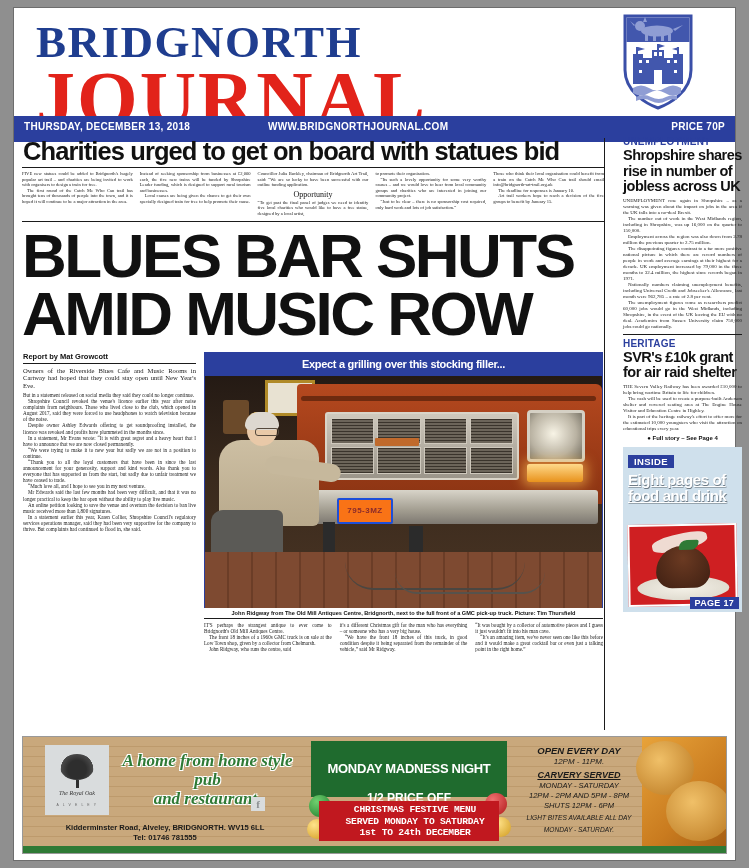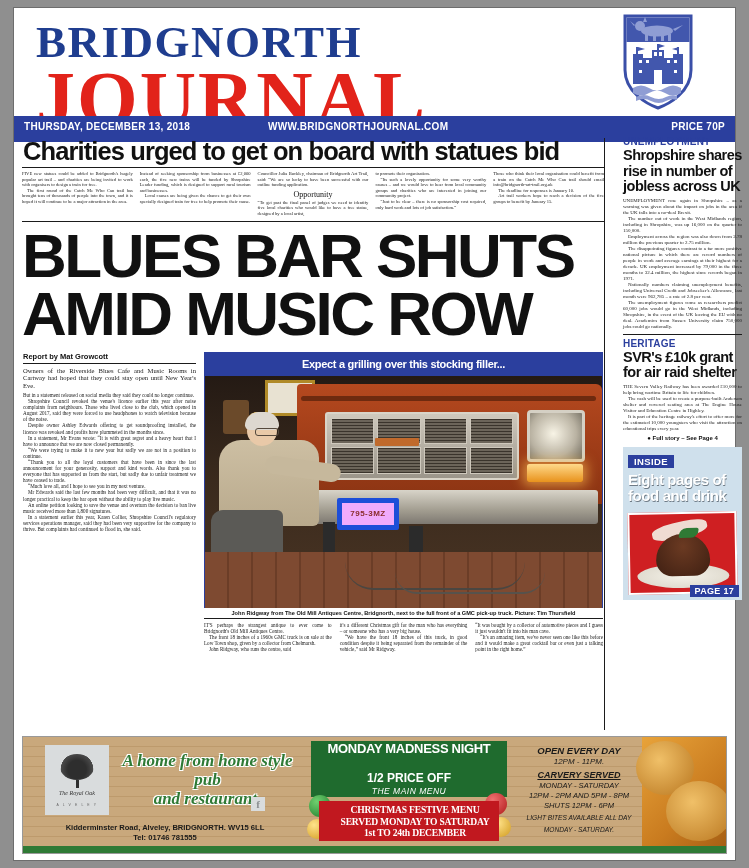--- a/index.html
+++ b/index.html
@@ -128,21 +128,21 @@
   .ph-lamp{position:absolute;left:44px;top:36px;width:18px;height:12px;background:radial-gradient(ellipse at center,#ffe9a8,#c99a3a 70%,transparent 75%);}
   .truck-body{position:absolute;left:92px;top:8px;right:0;height:120px;background:linear-gradient(180deg,#b5491f 0%,#a03d18 50%,#8a3413 100%);border-radius:4px 6px 0 0;}
   .truck-hoodline{position:absolute;left:96px;top:20px;right:6px;height:5px;background:#6e2a0f;border-radius:3px;}
   .grille{position:absolute;left:120px;top:36px;width:190px;height:64px;background:linear-gradient(180deg,#cfc9bd,#9b958a);border:2px solid #d9d4c8;border-radius:3px;}
   .grille-bars{position:absolute;inset:4px;display:grid;grid-template-columns:repeat(4,1fr);grid-template-rows:repeat(2,1fr);gap:3px;}
   .grille-bars i{background:repeating-linear-gradient(180deg,#3a342c 0 1px,#6c655a 1px 3px);display:block;border:1px solid #cfc9bd;}
   .gmc-badge{position:absolute;left:170px;top:62px;width:44px;height:8px;background:#c06a2c;border-radius:1px;}
   .headlight{position:absolute;left:322px;top:34px;width:52px;height:46px;background:radial-gradient(circle at 45% 45%,#f8f4e6,#b9b2a2 60%,#6f6a5e 100%);border:3px solid #d5d0c4;border-radius:4px;}
   .turnlight{position:absolute;left:322px;top:88px;width:56px;height:18px;background:linear-gradient(180deg,#ffd98a,#e8921c);border-radius:2px;box-shadow:0 0 12px 4px rgba(255,190,80,.6);}
   .bumper{position:absolute;left:104px;top:114px;right:4px;height:34px;background:linear-gradient(180deg,#d8d4c9,#a29d90 60%,#7d7871);border-radius:3px;}
-  .plate{position:absolute;left:132px;top:122px;width:52px;height:22px;background:#f0abfc;border:5px solid #1d4ed8;border-radius:2px;}
+  .plate{position:absolute;left:132px;top:122px;width:52px;height:22px;background:#f97316;border:2px solid #1d4ed8;border-radius:2px;}
   .plate-txt{font-family:"Liberation Sans", sans-serif;font-weight:bold;font-size:8px;color:#8a2b2b;text-align:center;line-height:22px;letter-spacing:0.5px;}
   .man-head{position:absolute;left:42px;top:40px;width:30px;height:30px;background:#e9c9a8;border-radius:50%;}
   .man-hair{position:absolute;left:40px;top:36px;width:34px;height:18px;background:#ddd8d0;border-radius:17px 17px 6px 6px;}
   .glasses{position:absolute;left:50px;top:52px;width:22px;height:6px;border:1px solid #55493d;border-radius:3px;}
   .man-body{position:absolute;left:14px;top:64px;width:100px;height:86px;background:linear-gradient(180deg,#cdbfa3,#b8a98c);border-radius:22px 18px 6px 6px;}
   .man-arm{position:absolute;left:60px;top:84px;width:76px;height:18px;background:#c6b89c;border-radius:9px;transform:rotate(8deg);}
   .man-leg{position:absolute;left:6px;top:134px;width:72px;height:54px;background:#5b5a56;border-radius:12px 6px 4px 4px;}
   .floor{position:absolute;left:0;right:0;bottom:0;height:56px;background:repeating-linear-gradient(90deg,#7e4a31 0 22px,#6b3d27 22px 24px),linear-gradient(180deg,#8a5436,#6a3c26);}
   .jack1{position:absolute;left:118px;top:146px;width:12px;height:42px;background:#2b2b2b;}
   .jack2{position:absolute;left:204px;top:150px;width:14px;height:46px;background:#2b2b2b;}
@@ -174,22 +174,22 @@
   .inside-box{
     margin-top:6px;background:#cfe0ec;padding:4px 5px 6px;position:relative;
   }
   .inside-tag{
     display:inline-block;background:#2b3f9e;color:#fff;
     font-family:"Liberation Sans", sans-serif;font-weight:bold;font-size:9.5px;
     padding:1px 6px;letter-spacing:0.4px;
   }
   .inside-head{
     font-family:"Liberation Sans", sans-serif;font-weight:bold;
-    font-size:15px;line-height:16px;color:#fff;margin:3px 0 8px;
-    text-shadow:0.6px 0.6px 0 #6f7b86;letter-spacing:-0.4px;
+    font-size:15px;line-height:16px;color:#fff;margin:3px 0 20px;
+    text-shadow:0.6px 0.6px 0 #6f7b86;letter-spacing:-0.4px;text-decoration:underline;
   }
   .pud-photo{
     position:relative;height:78px;background:#cf1f22;overflow:hidden;
     border:2px solid #fff;transform:rotate(-1deg);
   }
   .pud{position:absolute;left:50%;top:20px;width:54px;height:42px;margin-left:-27px;
        background:radial-gradient(ellipse at 50% 30%,#6b3a22,#3e1f12);border-radius:26px 26px 16px 16px;}
   .pud-plate{position:absolute;left:50%;top:50px;width:92px;height:24px;margin-left:-46px;
        background:radial-gradient(ellipse at center,#f4f1e8,#d8d3c6);border-radius:50%;}
   .pud-holly{position:absolute;left:50%;top:14px;width:20px;height:10px;margin-left:-4px;background:#2f7a35;border-radius:10px 2px 10px 2px;}
@@ -230,30 +230,30 @@
   }
   .ad-addr{
     position:absolute;left:0;right:0;bottom:10px;text-align:center;
     font-family:"Liberation Sans", sans-serif;font-weight:bold;font-size:7.6px;
     line-height:10px;color:#1a1a1a;
   }
   .ad-footer{position:absolute;left:0;right:0;bottom:0;height:7px;background:#2f7a35;}
   .ad-b{position:relative;width:204px;background:repeating-linear-gradient(180deg,#c9a87c 0 9px,#bd9a6c 9px 10px);}
   .green-panel{
     position:absolute;left:4px;top:4px;right:4px;height:56px;background:#1f6b2e;
-    color:#fff;text-align:center;padding-top:0;box-sizing:border-box;
+    color:#fff;text-align:center;padding-top:20px;box-sizing:border-box;
   }
   .gp1{font-family:"Liberation Sans", sans-serif;font-weight:bold;font-size:13px;letter-spacing:-0.3px;}
   .gp2{font-family:"Liberation Sans", sans-serif;font-weight:bold;font-size:12px;margin-top:15px;}
   .gp3{font-family:"Liberation Sans", sans-serif;font-style:italic;font-size:8.5px;margin-top:1px;letter-spacing:0.5px;}
   .red-panel{
     position:absolute;left:12px;top:64px;right:12px;height:40px;background:#c1181f;
     color:#fff;text-align:center;padding-top:3px;box-sizing:border-box;
   }
-  .rp{font-family:Liberation Serif, serif;font-weight:bold;font-size:9.6px;line-height:11.5px;letter-spacing:-0.2px;margin-left:12px;}
+  .rp{font-family:Liberation Mono, monospace;font-weight:bold;font-size:9.6px;line-height:11.5px;letter-spacing:-0.2px;margin-left:12px;}
   .bauble{position:absolute;border-radius:50%;}
   .ad-c{position:relative;flex:1;background:repeating-linear-gradient(180deg,#c9a87c 0 9px,#bd9a6c 9px 10px);}
   .ad-c-txt{
     position:absolute;left:4px;top:8px;width:128px;text-align:center;color:#1a1a1a;
     font-family:"Liberation Sans", sans-serif;
   }
   .ac1{font-weight:bold;font-size:9.5px;font-style:italic;}
   .ac2{font-size:8px;font-style:italic;margin-top:1px;}
   .ac3{font-weight:bold;font-size:9px;font-style:italic;text-decoration:underline;margin-top:4px;}
   .ac4{font-size:7.6px;font-style:italic;line-height:9px;margin-top:1px;}

